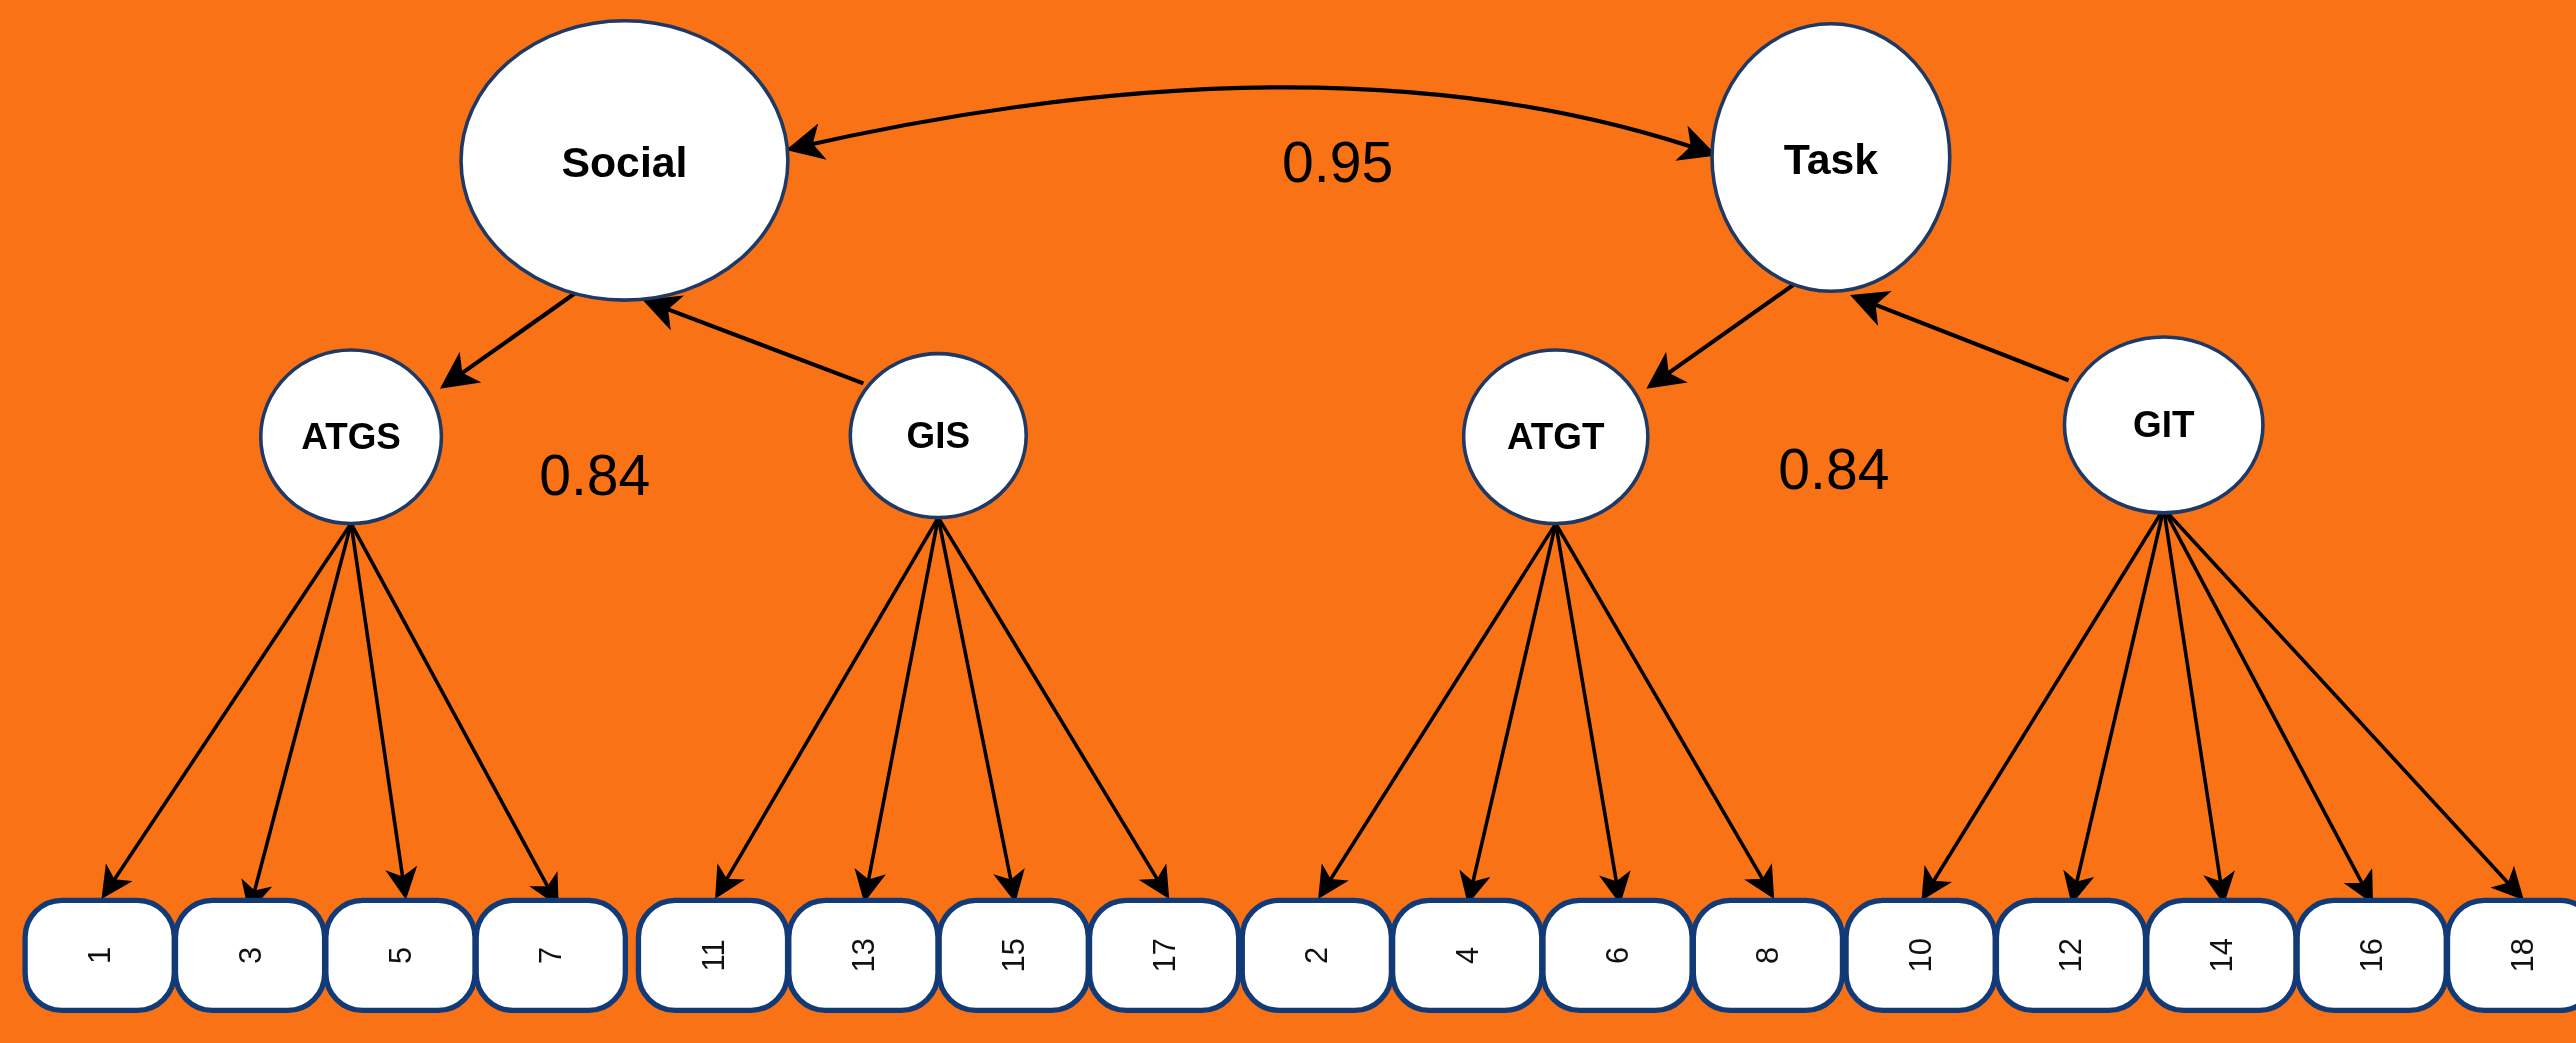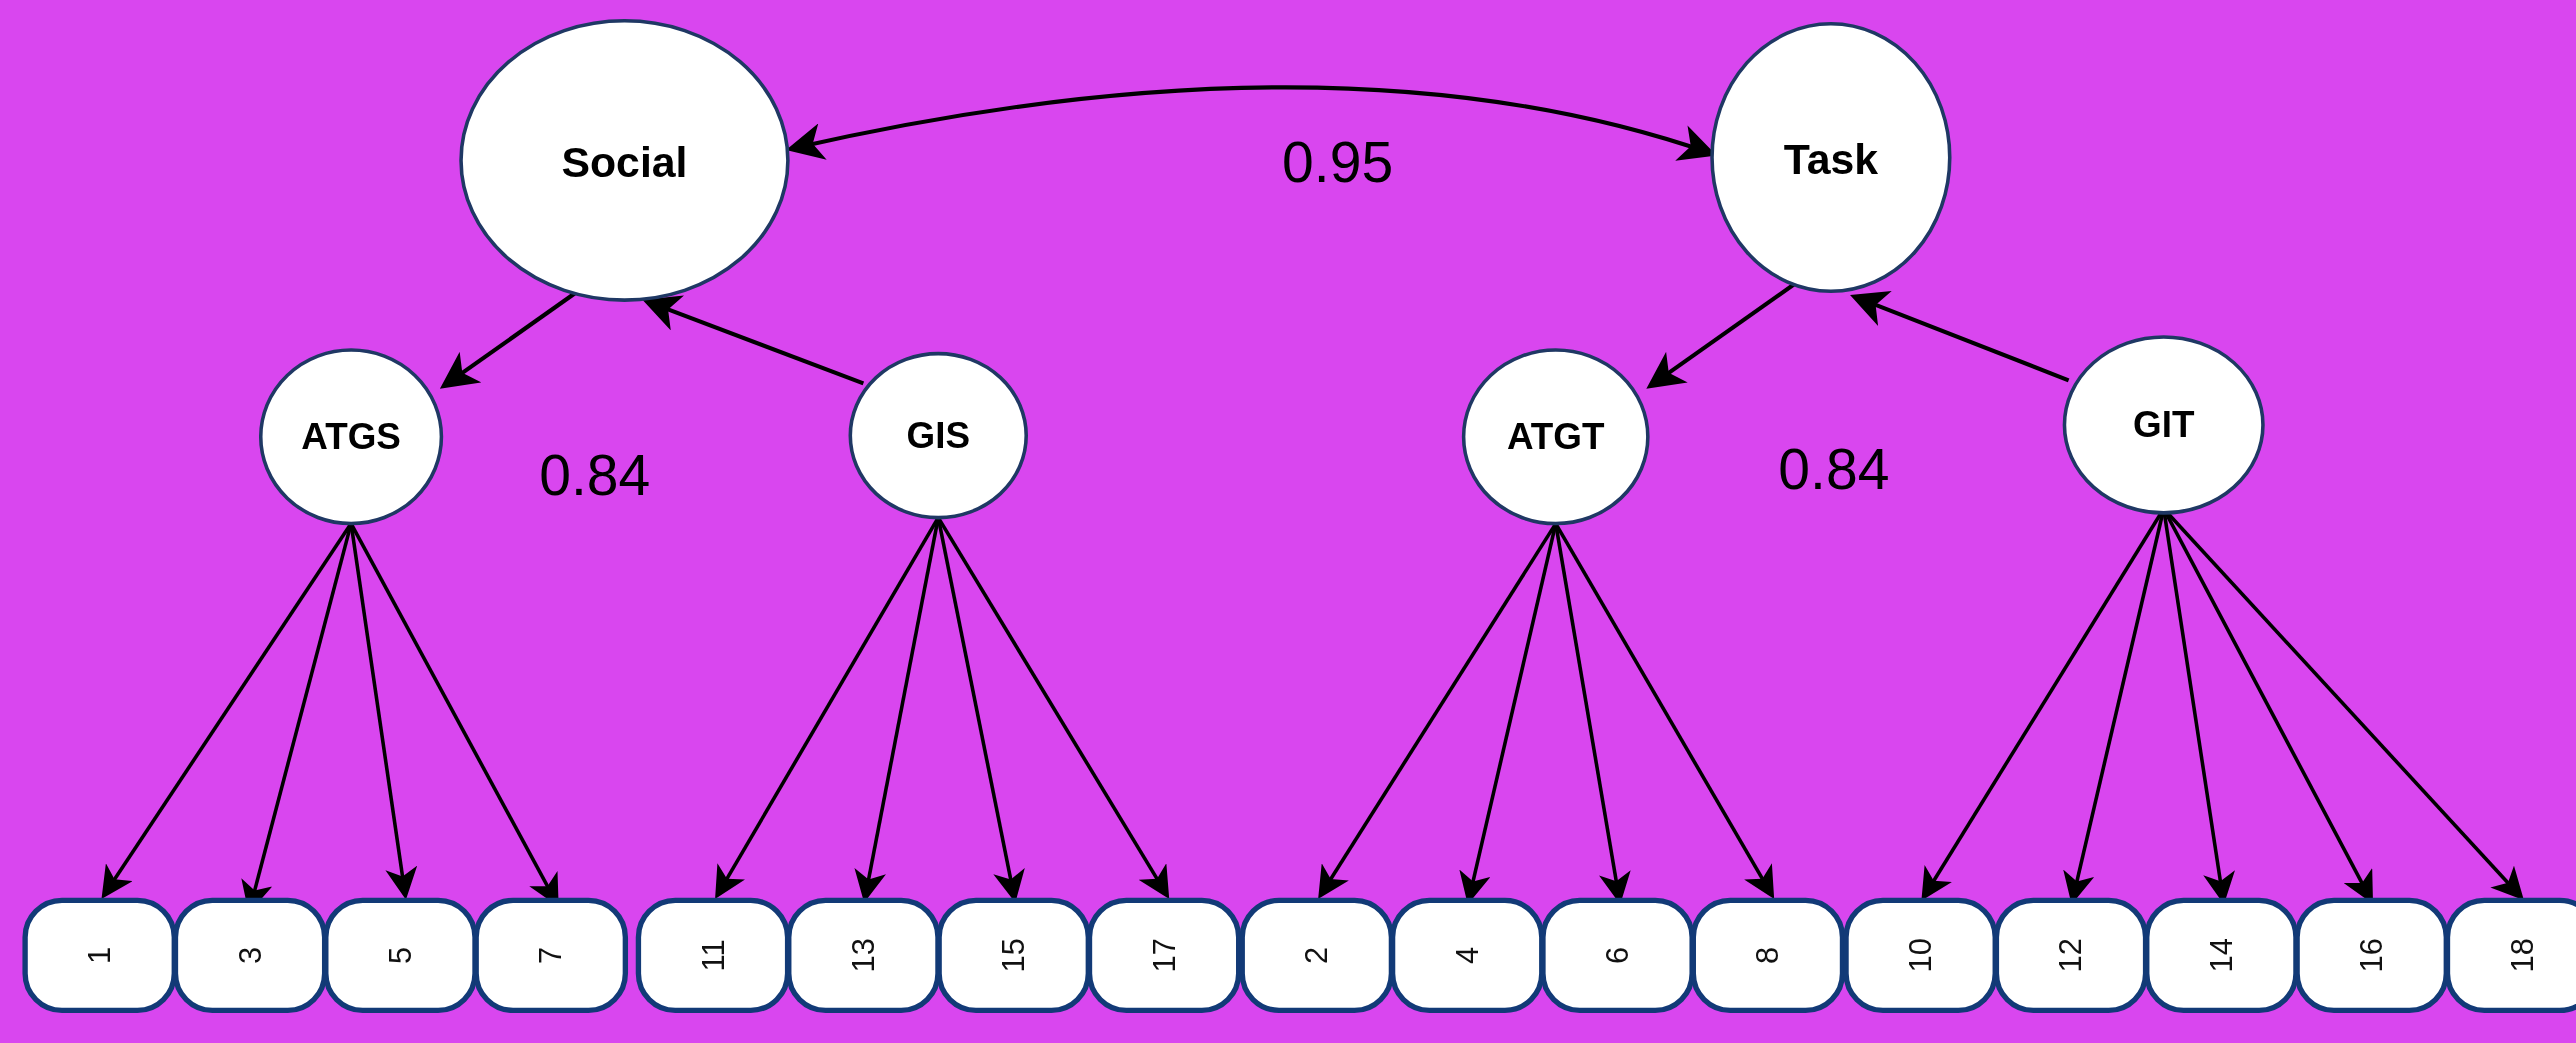--- a/index.html
+++ b/index.html
@@ -1,19 +1,19 @@
 <!DOCTYPE html>
 <html style="font-size:9.5px"><head>
 <meta charset="utf-8">
 <title>SEM Path Diagram</title>
 <style>
   html,body{margin:0;padding:0;background:#ffffff;}
   body{width:2576px;height:1043px;overflow:hidden;
        font-family:"Liberation Sans","DejaVu Sans",sans-serif;}
-  #diagram-root{position:relative;width:2576px;height:1043px;background:#d946ef;}
+  #diagram-root{position:relative;width:2576px;height:1043px;background:#f97316;}
   svg#sem-canvas{position:absolute;top:0;left:0;width:2576px;height:1043px;display:block;}
   .node-ellipse{fill:#ffffff;stroke:#1F3864;stroke-width:6;}
   .node-box{fill:#ffffff;stroke:#123A77;stroke-width:9;}
   .node-label{font-family:"Liberation Sans","DejaVu Sans",sans-serif;
               font-weight:bold;fill:#000000;text-anchor:middle;
               dominant-baseline:central;}
   .label-latent{font-size:72px;}
   .label-factor{font-size:62px;}
   .box-label{font-family:"Liberation Sans","DejaVu Sans",sans-serif;
              font-size:52px;fill:#111111;text-anchor:middle;

